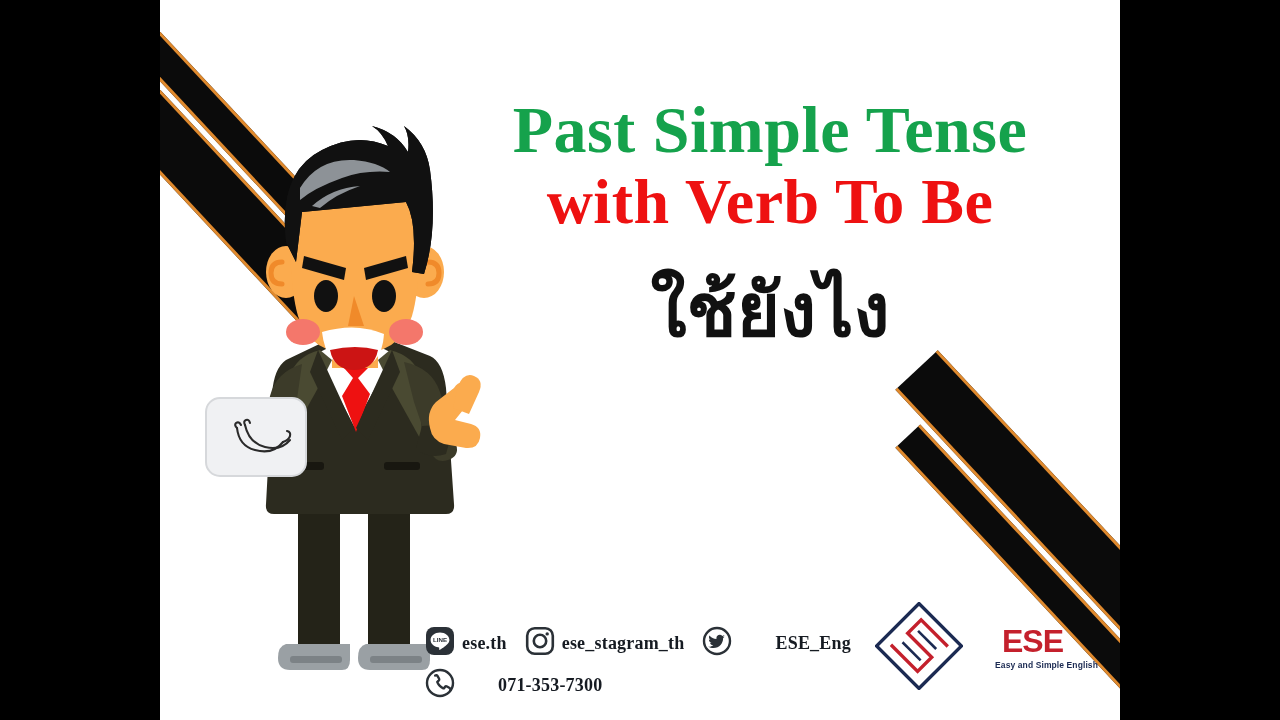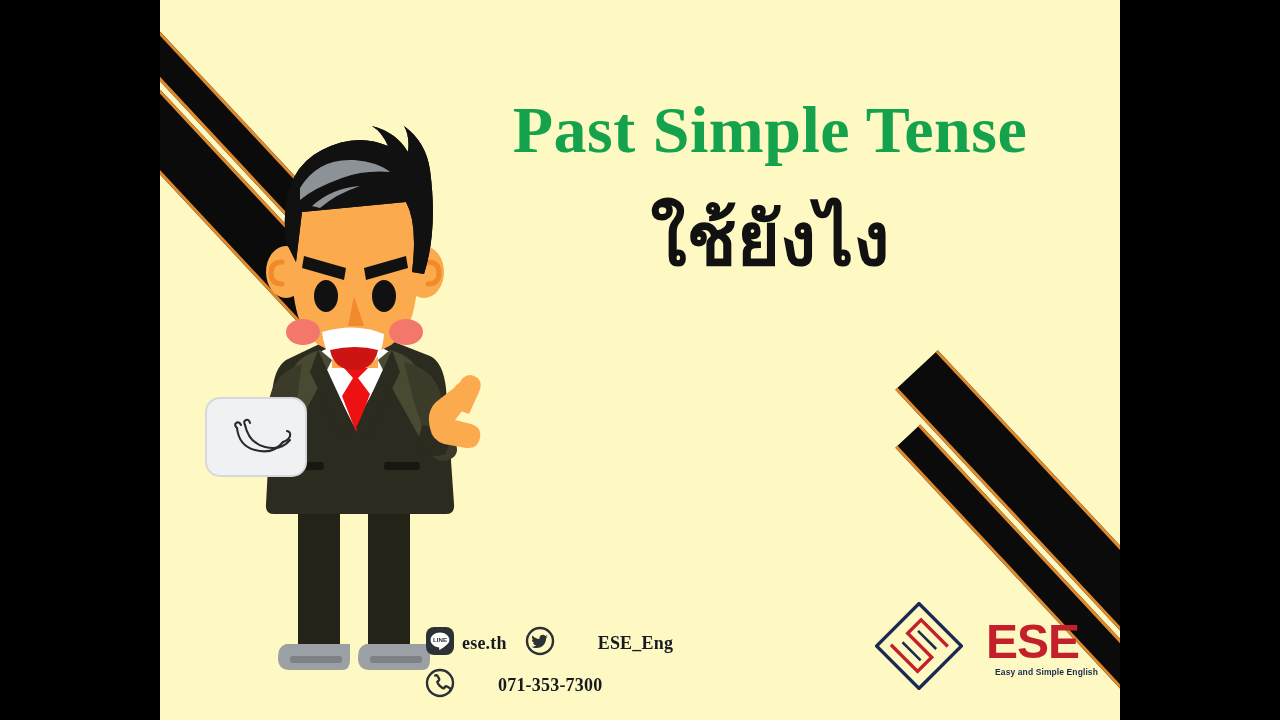--- a/index.html
+++ b/index.html
@@ -31,21 +31,21 @@
   .letterbox.left  { left: 0; }
   .letterbox.right { right: 0; }
 
   
   #slide {
     position: absolute;
     left: 160px;
     top: 0;
     width: 960px;
     height: 720px;
-    background: #fef9c3;
+    background: #ffffff;
     overflow: hidden;
   }
 
   
   .ribbon-group { position: absolute; pointer-events: none; }
   .ribbon {
     position: absolute;
     background: #0b0b0b;
     border-top: 3px solid #e08a2e;
     border-bottom: 3px solid #e08a2e;
@@ -160,21 +160,21 @@
   }
   .logo-text-wrap {
     margin-left: 4px;
     display: flex;
     flex-direction: column;
     align-items: center;
   }
   .logo-ese {
     font-family: "Liberation Sans", sans-serif;
     font-weight: bold;
-    font-size: 48px;
+    font-size: 32px;
     line-height: 0.95;
     color: #c4202c;
     letter-spacing: -1px;
   }
   .logo-tag {
     font-family: "Liberation Sans", sans-serif;
     font-weight: bold;
     font-size: 8.5px;
     color: #1b2a52;
     letter-spacing: 0.1px;
@@ -276,38 +276,49 @@
         <ellipse cx="216" cy="222" rx="17" ry="13" fill="#f4776b"></ellipse>
 
         <path d="M132 222 q34 -10 62 2 q-2 34 -30 34 q-28 0 -32 -36 Z" fill="#ffffff"></path>
         <path d="M140 240 q26 -6 48 0 q-4 20 -24 20 q-20 0 -24 -20 Z" fill="#cc1414"></path>
 
       </svg>
     </div>
 
     <div id="headings">
       <div class="title-line1">Past Simple Tense</div>
+      <div class="title-line2">with Verb To Be</div>
       <div class="title-thai">ใช้ยังไง</div>
     </div>
 
     <div id="footer">
 
       <div class="contact-row">
 
         <div class="contact-item">
           <span class="ico">
             <svg width="30" height="30" viewBox="0 0 30 30">
               <rect x="1" y="1" width="28" height="28" rx="8" fill="#2b3137"></rect>
               <path d="M15 6.5 c-5.2 0 -9.4 3.3 -9.4 7.4 c0 3.7 3.3 6.8 7.8 7.3 c0.3 0.1 0.7 0.2 0.8 0.5 c0.1 0.3 0 0.7 0 0.7 l-0.1 0.8 c0 0.2 -0.2 0.9 0.8 0.5 c1 -0.4 5.4 -3.2 7.4 -5.4 c1.4 -1.5 2.1 -3 2.1 -4.4 c0 -4.1 -4.2 -7.4 -9.4 -7.4 z" fill="#ffffff"></path>
               <text x="15" y="16.3" font-family="Liberation Sans, sans-serif" font-size="6.2" font-weight="bold" fill="#2b3137" text-anchor="middle">LINE</text>
             </svg>
           </span>
           <span class="contact-label">ese.th</span>
         </div>
 
+        <div class="contact-item">
+          <span class="ico">
+            <svg width="30" height="30" viewBox="0 0 30 30">
+              <rect x="2.2" y="2.2" width="25.6" height="25.6" rx="7.5" fill="none" stroke="#2b3137" stroke-width="2.6"></rect>
+              <circle cx="15" cy="15" r="6.2" fill="none" stroke="#2b3137" stroke-width="2.6"></circle>
+              <circle cx="22.2" cy="7.9" r="1.7" fill="#2b3137"></circle>
+            </svg>
+          </span>
+          <span class="contact-label">ese_stagram_th</span>
+        </div>
 
         <div class="contact-item">
           <span class="ico">
             <svg width="30" height="30" viewBox="0 0 30 30">
               <circle cx="15" cy="15" r="13" fill="none" stroke="#2b3137" stroke-width="2.4"></circle>
               <path d="M23 10.4 c-0.6 0.3 -1.3 0.5 -2 0.6 c0.7 -0.4 1.2 -1.1 1.5 -1.9 c-0.7 0.4 -1.4 0.7 -2.2 0.8 c-0.6 -0.7 -1.5 -1.1 -2.5 -1.1 c-1.9 0 -3.4 1.5 -3.4 3.4 c0 0.3 0 0.5 0.1 0.8 c-2.8 -0.1 -5.3 -1.5 -7 -3.5 c-0.3 0.5 -0.5 1.1 -0.5 1.7 c0 1.2 0.6 2.2 1.5 2.8 c-0.6 0 -1.1 -0.2 -1.6 -0.4 c0 1.6 1.2 3 2.7 3.3 c-0.3 0.1 -0.6 0.1 -0.9 0.1 c-0.2 0 -0.4 0 -0.6 -0.1 c0.4 1.3 1.7 2.3 3.2 2.3 c-1.2 0.9 -2.6 1.5 -4.2 1.5 c-0.3 0 -0.5 0 -0.8 -0.1 c1.5 1 3.3 1.5 5.2 1.5 c6.2 0 9.6 -5.2 9.6 -9.6 v-0.4 c0.7 -0.5 1.3 -1.1 1.8 -1.8 z" fill="#2b3137"></path>
             </svg>
           </span>
           <span class="contact-label">ESE_Eng</span>
         </div>

